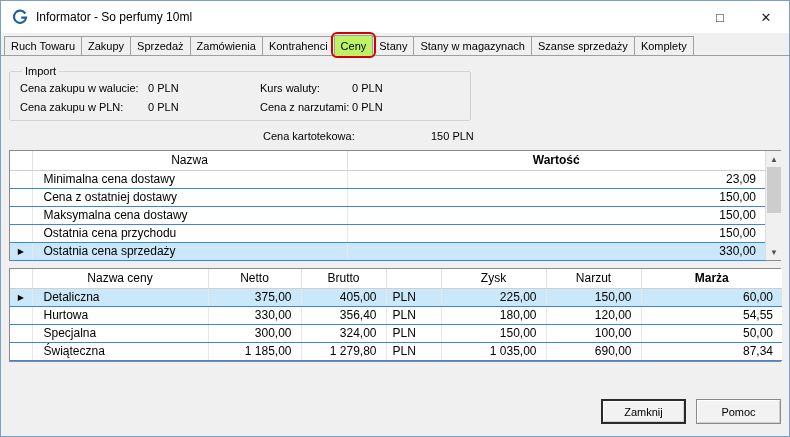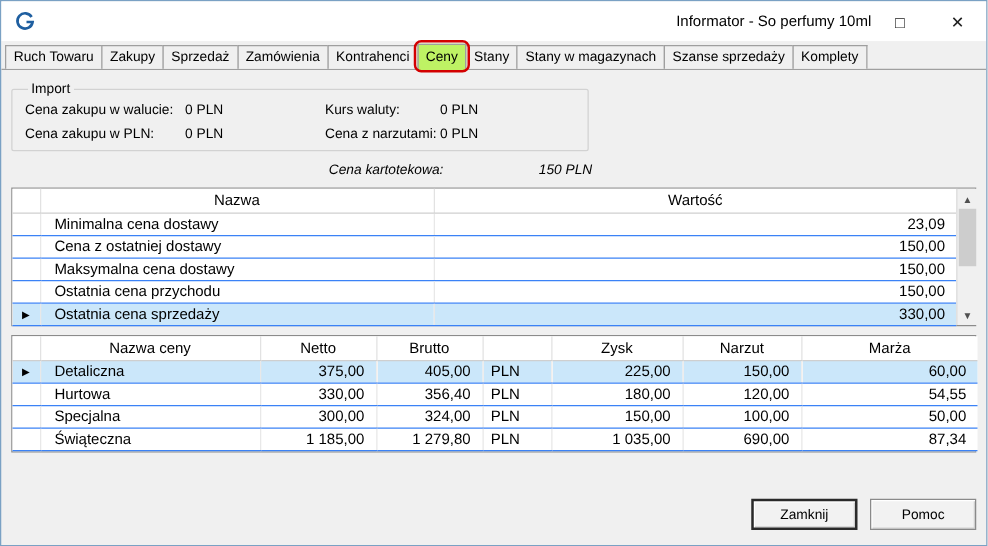--- a/index.html
+++ b/index.html
@@ -5,21 +5,21 @@
   * { margin:0; padding:0; box-sizing:border-box; }
   html,body { background:#d6d6d6; font-family:"Liberation Sans", sans-serif; }
   .window {
     width:790px; height:437px; background:#f0f0f0;
     border:1px solid #7aa1c4; display:flex; flex-direction:column;
     position:relative; overflow:hidden;
   }
   
   .titlebar { flex:0 0 32px; background:#ffffff; display:flex; align-items:center; }
   .app-icon { margin:0 8px 0 11px; display:flex; align-items:center; }
-  .title { font-size:12px; color:#000; flex:1; white-space:nowrap;text-align:right; }
+  .title { font-size:12px; color:#000; flex:1; white-space:nowrap; }
   .winbtns { display:flex; height:32px; }
   .winbtn { width:46px; height:32px; display:flex; align-items:center; justify-content:center;
             font-size:13px; color:#222; cursor:default; }
   
   .tabstrip { flex:0 0 22px; display:flex; align-items:flex-end;
               padding:2px 0 0 3px; border-bottom:1px solid #9f9f9f; background:#f0f0f0; }
   .tab { font-size:11px; color:#000; padding:3px 6px 3px; background:#f0f0f0;
          border:1px solid #9f9f9f; border-bottom:none; white-space:nowrap; position:relative; }
   .tab + .tab { margin-left:-1px; }
   .tab.selected { z-index:2; margin-bottom:-1px; padding-top:4px; padding-bottom:4px; background:#bef264; }
@@ -27,29 +27,29 @@
                     border:2px solid #d30000; border-radius:6px; pointer-events:none; z-index:5; }
   
   .body { flex:1; padding:7px 8px 8px; display:flex; flex-direction:column; }
   
   fieldset.groupbox { width:462px; border:1px solid #d2d2d2; border-radius:2px;
                       padding:5px 8px 7px 10px; margin-top:2px; }
   fieldset.groupbox legend { font-size:11px; color:#000; padding:0 3px; margin-left:2px;margin-top:32px; }
   .import-grid { display:grid; grid-template-columns:128px 112px 92px auto;
                  row-gap:7px; font-size:11px; color:#000; }
   
-  .kartoteka { display:flex; font-size:11px; margin:9px 0 0 254px;font-style:italic; }
+  .kartoteka { display:flex; font-size:11px; margin:9px 0 0 254px; }
   .kartoteka .k-label { width:168px; }
   
   .grid1-wrap { margin-top:8px; height:111px; border:1px solid #8b8b8b; background:#fff;
                 display:flex; }
   table.grid { border-collapse:collapse; table-layout:fixed; font-size:12px; color:#000; background:#fff; }
   table.grid th { font-weight:normal; height:19px; text-align:center;
                   border-bottom:1px solid #cfcfcf; border-right:1px solid #e2e2e2; overflow:hidden; }
-  table.grid th:last-child { border-right:none; }
+  table.grid th:last-child { border-right:none;font-weight:bold; }
   table.grid td { height:18px; line-height:17px; border-bottom:1px solid #3b82f6;
                   border-right:1px solid #e8e8e8; white-space:nowrap; overflow:hidden; }
   table.grid td:last-child { border-right:none;padding-left:45px; }
   td.marker, th.marker { text-align:center; font-size:8px; color:#000; }
   td.c-left  { text-align:left;  padding-left:11px; }
   td.c-right { text-align:right; padding-right:9px; }
   td.c-cur   { text-align:left;  padding-left:6px; }
   tr.selected td { background:#cbe7fa; }
   
   .scrollbar { flex:0 0 17px; background:#f0f0f0; border-left:1px solid #dcdcdc;

